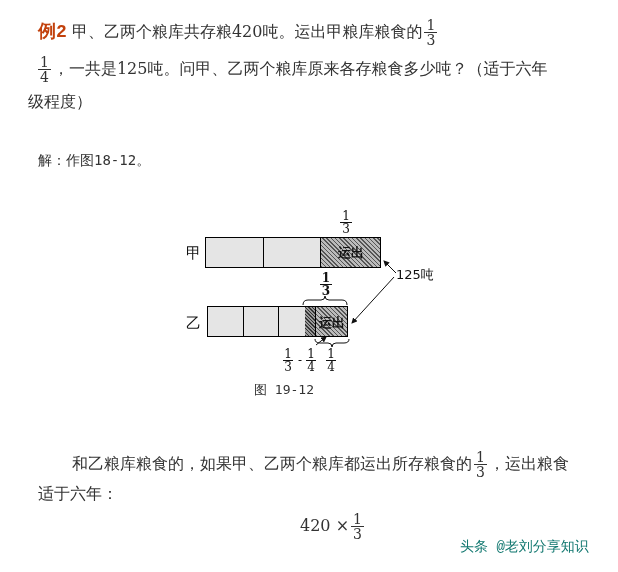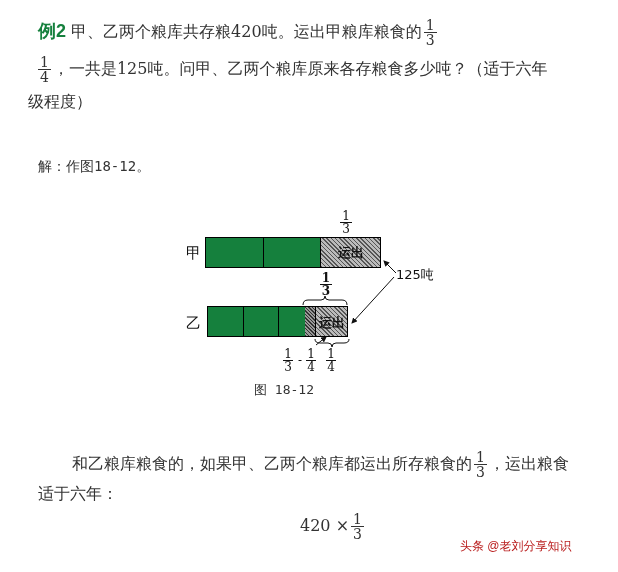--- a/index.html
+++ b/index.html
@@ -1,53 +1,53 @@
 <!DOCTYPE html>
 <html><head>
 <meta charset="utf-8">
 <style>
   html, body { margin: 0; padding: 0; background: #ffffff; }
   body { width: 618px; height: 572px; position: relative; overflow: hidden;
          font-family: "DejaVu Serif", "Liberation Serif", serif; color: #222; }
   .abs { position: absolute; }
   .line { position: absolute; font-size: 16px; line-height: 20px; white-space: nowrap; color: #333; }
-  .bold { font-weight: bold; font-family: Liberation Sans, sans-serif; color: #15803d; }
+  .bold { font-weight: bold; font-family: Liberation Mono, monospace; color: #c2410c; }
   .frac { display: inline-block; vertical-align: middle; text-align: center; font-size: 14px; line-height: 14px; margin: 0 2px; }
   .frac .num { display: block; border-bottom: 1px solid #333; padding: 0 2px; }
   .frac .den { display: block; padding: 0 2px; }
   .small { font-size: 13px; color: #333; font-family: "DejaVu Sans Mono", monospace; }
-  .bar { position: absolute; border: 1.5px solid #000; background: #15803d; box-sizing: border-box; }
+  .bar { position: absolute; border: 1.5px solid #000; background: #e5e5e5; box-sizing: border-box; }
   .cell { position: absolute; top: 0; bottom: 0; border-right: 1.5px solid #000; }
   .hatch { position: absolute; top: 0; bottom: 0;
     background: repeating-linear-gradient(45deg, #555 0 1px, #bbb 1px 3px); }
   .hatch-dense { position: absolute; top: 0; bottom: 0;
     background: repeating-linear-gradient(45deg, #333 0 1px, #999 1px 2.5px); }
   .hatch-label { position: absolute; font-size: 13px; font-weight: bold; color: #111;
     font-family: "DejaVu Sans", sans-serif; text-align: center; }
   .lbl { position: absolute; font-size: 15px; font-family: "DejaVu Sans", sans-serif; color: #111; }
   .dfrac { position: absolute; text-align: center; font-size: 12px; line-height: 12px; font-family: "DejaVu Serif", serif; color: #111; }
   .dfrac .num { display: block; border-bottom: 1px solid #111; padding: 0 1px; }
   .dfrac .den { display: block; }
-  .watermark { position: absolute; font-size: 12px; color: #b91c1c; font-family: Liberation Sans, sans-serif; }
+  .watermark { position: absolute; font-size: 14px; color: #0f766e; font-family: Liberation Mono, monospace; }
 </style>
 </head>
 <body>
 
 <div class="line" style="left:38px; top:18px;">
   <span class="bold" style="font-size:18px;">例2</span>
   <span>甲、乙两个粮库共存粮420吨。运出甲粮库粮食的</span><span class="frac"><span class="num">1</span><span class="den">3</span></span>
 </div>
 <div class="line" style="left:38px; top:55px;">
   <span class="frac" style="margin-left:0;"><span class="num">1</span><span class="den">4</span></span><span>，一共是125吨。问甲、乙两个粮库原来各存粮食多少吨？（适于六年</span>
 </div>
 <div class="line" style="left:28px; top:92px;">
   <span>级程度）</span>
 </div>
 
-<div class="line small" style="left:38px; top:150px; font-size:14px;margin-top:6px;">解：作图18-12。</div>
+<div class="line small" style="left:38px; top:150px; font-size:14px;">解：作图18-12。</div>
 
 <div class="abs" style="left:0; top:0; width:618px; height:410px;">
 
   <div class="dfrac" style="left:340px; top:210px; width:12px;">
     <span class="num">1</span>
     <span class="den">3</span>
   </div>
 
   <div class="lbl" style="left:186px; top:244px;">甲</div>
   <div class="bar" style="left:205px; top:237px; width:176px; height:31px;">
@@ -96,21 +96,21 @@
   <div class="dfrac" style="left:296px; top:354px; width:8px; border:none;">-</div>
   <div class="dfrac" style="left:306px; top:348px; width:10px;">
     <span class="num">1</span>
     <span class="den">4</span>
   </div>
   <div class="dfrac" style="left:326px; top:348px; width:10px;">
     <span class="num">1</span>
     <span class="den">4</span>
   </div>
 
-  <div class="abs small" style="left:254px; top:381px; font-size:13px;">图 18-12</div>
+  <div class="abs small" style="left:254px; top:381px; font-size:13px;">图 19-12</div>
 </div>
 
 <div class="line" style="left:72px; top:450px;">
   <span>和乙粮库粮食的，如果甲、乙两个粮库都运出所存粮食的</span><span class="frac"><span class="num">1</span><span class="den">3</span></span><span>，运出粮食</span>
 </div>
 <div class="line" style="left:38px; top:484px;">
   <span>适于六年：</span>
 </div>
 
 <div class="line" style="left:300px; top:512px;">

